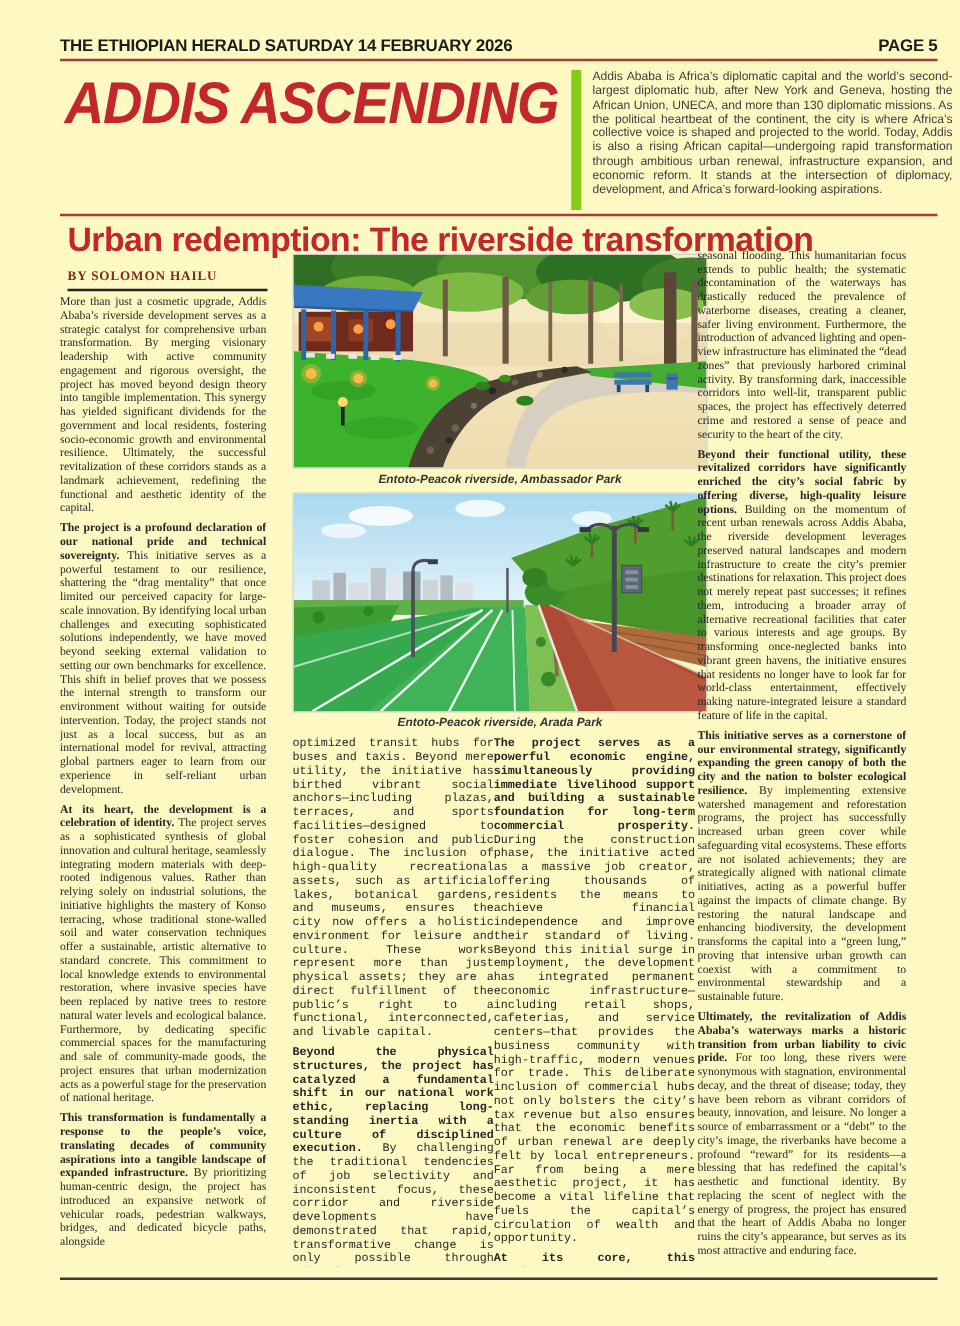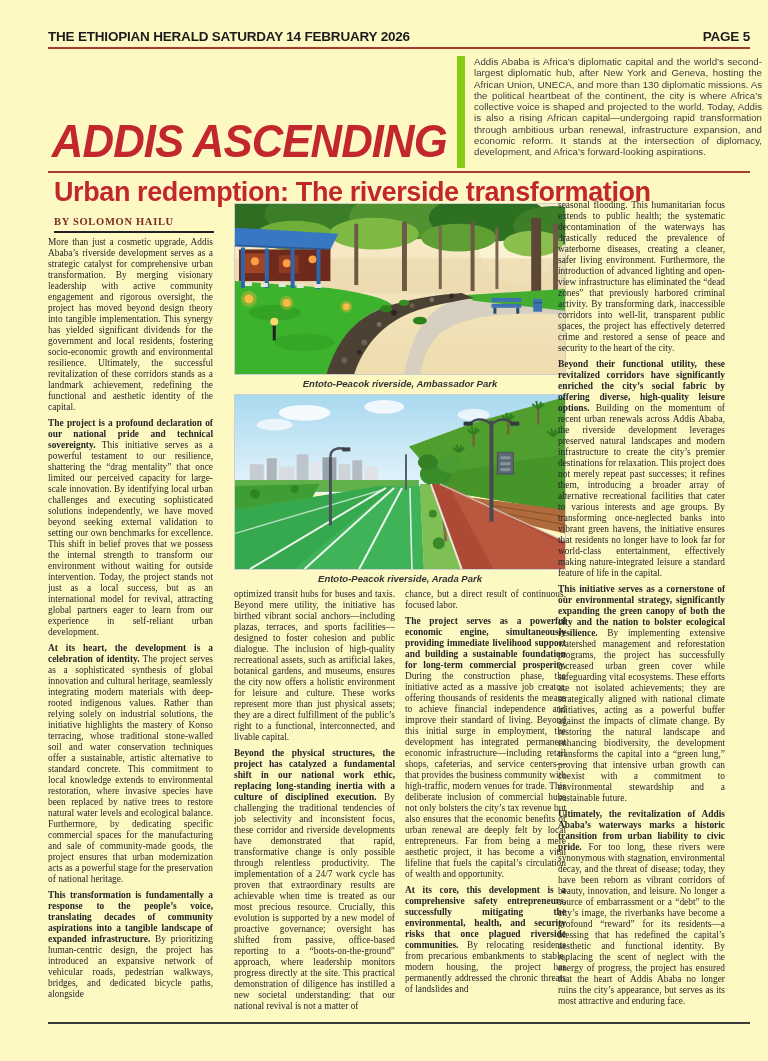--- a/index.html
+++ b/index.html
@@ -5,42 +5,42 @@
   html,body{margin:0;padding:0;background:#ffffff;}
   .page{position:relative;width:768px;height:1061px;background:#fef9c3;overflow:hidden;
         font-family:"Liberation Serif", serif;color:#262626;}
   
   .header-row{position:absolute;left:48px;right:18px;top:29px;display:flex;justify-content:space-between;
         font-family:"Liberation Sans", sans-serif;font-weight:bold;font-size:13.5px;color:#1c1c1c;letter-spacing:-0.2px;}
   .rule-red{position:absolute;left:48px;width:702px;height:2px;background:#a63d33;}
   #rule-top{top:47px;}
   #rule-mid{top:171px;}
   
-  .brand-box{position:absolute;left:48px;top:54px;width:402px;height:114px;display:flex;align-items:flex-end;justify-content:center;}
+  .brand-box{position:absolute;left:48px;top:54px;width:402px;height:114px;display:flex;align-items:flex-start;justify-content:center;}
   .brand-text{display:inline-block;font-family:"Liberation Sans", sans-serif;font-style:italic;font-weight:bold;
         font-size:47px;color:#c2272d;letter-spacing:-1px;white-space:nowrap;transform:scaleX(0.93);}
   .intro-box{position:absolute;left:457px;top:56px;width:288px;height:112px;border-left:8px solid #84cc16;padding-left:9px;
         font-family:"Liberation Sans", sans-serif;font-size:9.7px;line-height:11.25px;color:#3d3d3d;text-align:justify;}
   
   .headline{position:absolute;left:54px;top:177px;width:694px;font-family:"Liberation Sans", sans-serif;
         font-weight:bold;font-size:27px;letter-spacing:-0.4px;color:#c2272d;}
   .byline{position:absolute;left:54px;top:216px;font-weight:bold;font-size:10.5px;letter-spacing:0.7px;color:#7c2a22;}
   .byline-rule{position:absolute;left:54px;top:231px;width:160px;height:1.5px;background:#222;}
   
   .col{position:absolute;text-align:justify;font-size:9.4px;line-height:11px;overflow:hidden;}
   .col p{margin:0 0 5px 0;}
   .lead{font-weight:bold;}
   #col1{left:48px;top:237px;width:165px;height:780px;}
   #col4{left:558px;top:200px;width:167px;height:818px;}
   
   .center{position:absolute;left:224px;top:203px;width:332px;margin-left:10px;}
   .photo{display:block;width:332px;border:1px solid #cfcfcf;box-sizing:border-box;}
   .caption{text-align:center;font-family:"Liberation Sans", sans-serif;font-style:italic;font-weight:bold;
         font-size:9.5px;color:#333;margin:3px 0 5px 0;}
-  .cols23{display:flex;gap:10px;margin-top:5px;height:424px;overflow:hidden;}
+  .cols23{display:flex;gap:0;margin-top:5px;height:424px;overflow:hidden;font-family:Liberation Mono, monospace;}
   .subcol{width:161px;text-align:justify;font-size:9.4px;line-height:11px;overflow:hidden;}
   .subcol p{margin:0 0 5px 0;}
   .bottom-rule{position:absolute;left:48px;top:1022px;width:702px;height:2px;background:#3a3a3a;}
 </style>
 </head>
 <body>
 
 <div class="page">
 
   <div class="header-row">
@@ -237,21 +237,20 @@
         <rect x="267" y="74" width="10" height="3" fill="#8795a1"></rect>
     </svg>
     <div class="caption">Entoto-Peacok riverside, Arada Park</div>
 
     <div class="cols23">
       <div class="subcol">
         <p><b class="lead"></b><span>optimized transit hubs for buses and taxis. Beyond mere utility, the initiative has birthed vibrant social anchors—including plazas, terraces, and sports facilities—designed to foster cohesion and public dialogue. The inclusion of high-quality recreational assets, such as artificial lakes, botanical gardens, and museums, ensures the city now offers a holistic environment for leisure and culture. These works represent more than just physical assets; they are a direct fulfillment of the public’s right to a functional, interconnected, and livable capital.</span></p>
         <p><b class="lead">Beyond the physical structures, the project has catalyzed a fundamental shift in our national work ethic, replacing long-standing inertia with a culture of disciplined execution.</b><span> By challenging the traditional tendencies of job selectivity and inconsistent focus, these corridor and riverside developments have demonstrated that rapid, transformative change is only possible through relentless productivity. The implementation of a 24/7 work cycle has proven that extraordinary results are achievable when time is treated as our most precious resource. Crucially, this evolution is supported by a new model of proactive governance; oversight has shifted from passive, office-based reporting to a “boots-on-the-ground” approach, where leadership monitors progress directly at the site. This practical demonstration of diligence has instilled a new societal understanding: that our national revival is not a matter of</span></p>
       </div>
       <div class="subcol">
-        <p><b class="lead"></b><span>chance, but a direct result of continuous, focused labor.</span></p>
         <p><b class="lead">The project serves as a powerful economic engine, simultaneously providing immediate livelihood support and building a sustainable foundation for long-term commercial prosperity.</b><span> During the construction phase, the initiative acted as a massive job creator, offering thousands of residents the means to achieve financial independence and improve their standard of living. Beyond this initial surge in employment, the development has integrated permanent economic infrastructure—including retail shops, cafeterias, and service centers—that provides the business community with high-traffic, modern venues for trade. This deliberate inclusion of commercial hubs not only bolsters the city’s tax revenue but also ensures that the economic benefits of urban renewal are deeply felt by local entrepreneurs. Far from being a mere aesthetic project, it has become a vital lifeline that fuels the capital’s circulation of wealth and opportunity.</span></p>
         <p><b class="lead">At its core, this development is a comprehensive safety entrepreneurs, successfully mitigating the environmental, health, and security risks that once plagued riverside communities.</b><span> By relocating residents from precarious embankments to stable, modern housing, the project has permanently addressed the chronic threats of landslides and</span></p>
       </div>
     </div>
   </div>
 
   <div class="col" id="col4">
     <p><b class="lead"></b><span>seasonal flooding. This humanitarian focus extends to public health; the systematic decontamination of the waterways has drastically reduced the prevalence of waterborne diseases, creating a cleaner, safer living environment. Furthermore, the introduction of advanced lighting and open-view infrastructure has eliminated the “dead zones” that previously harbored criminal activity. By transforming dark, inaccessible corridors into well-lit, transparent public spaces, the project has effectively deterred crime and restored a sense of peace and security to the heart of the city.</span></p>
     <p><b class="lead">Beyond their functional utility, these revitalized corridors have significantly enriched the city’s social fabric by offering diverse, high-quality leisure options.</b><span> Building on the momentum of recent urban renewals across Addis Ababa, the riverside development leverages preserved natural landscapes and modern infrastructure to create the city’s premier destinations for relaxation. This project does not merely repeat past successes; it refines them, introducing a broader array of alternative recreational facilities that cater to various interests and age groups. By transforming once-neglected banks into vibrant green havens, the initiative ensures that residents no longer have to look far for world-class entertainment, effectively making nature-integrated leisure a standard feature of life in the capital.</span></p>
     <p><b class="lead">This initiative serves as a cornerstone of our environmental strategy, significantly expanding the green canopy of both the city and the nation to bolster ecological resilience.</b><span> By implementing extensive watershed management and reforestation programs, the project has successfully increased urban green cover while safeguarding vital ecosystems. These efforts are not isolated achievements; they are strategically aligned with national climate initiatives, acting as a powerful buffer against the impacts of climate change. By restoring the natural landscape and enhancing biodiversity, the development transforms the capital into a “green lung,” proving that intensive urban growth can coexist with a commitment to environmental stewardship and a sustainable future.</span></p>

